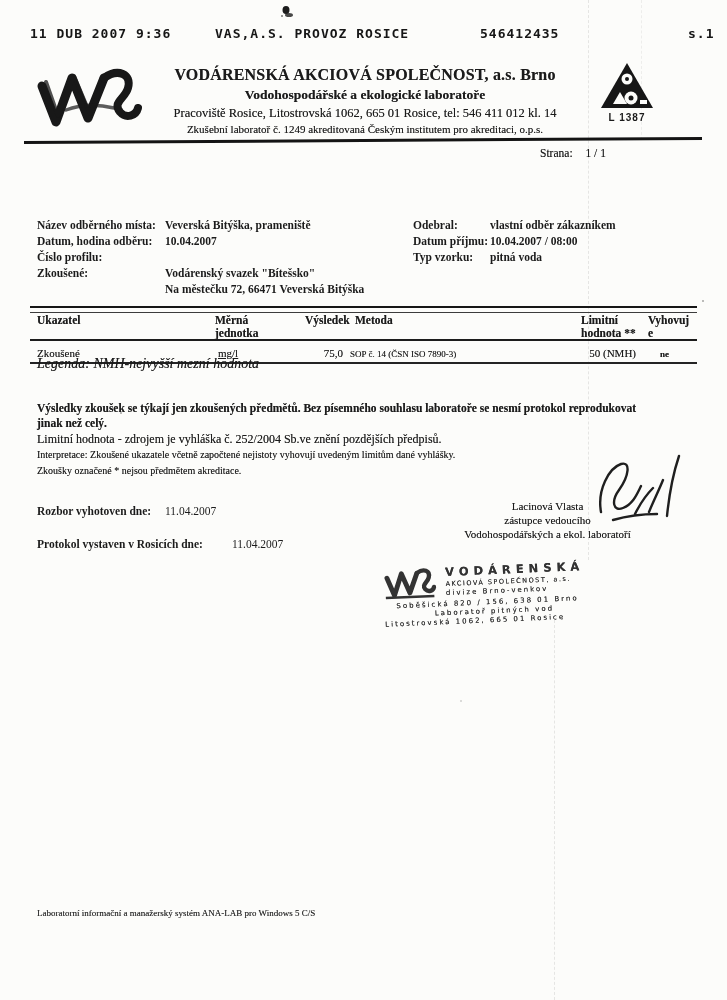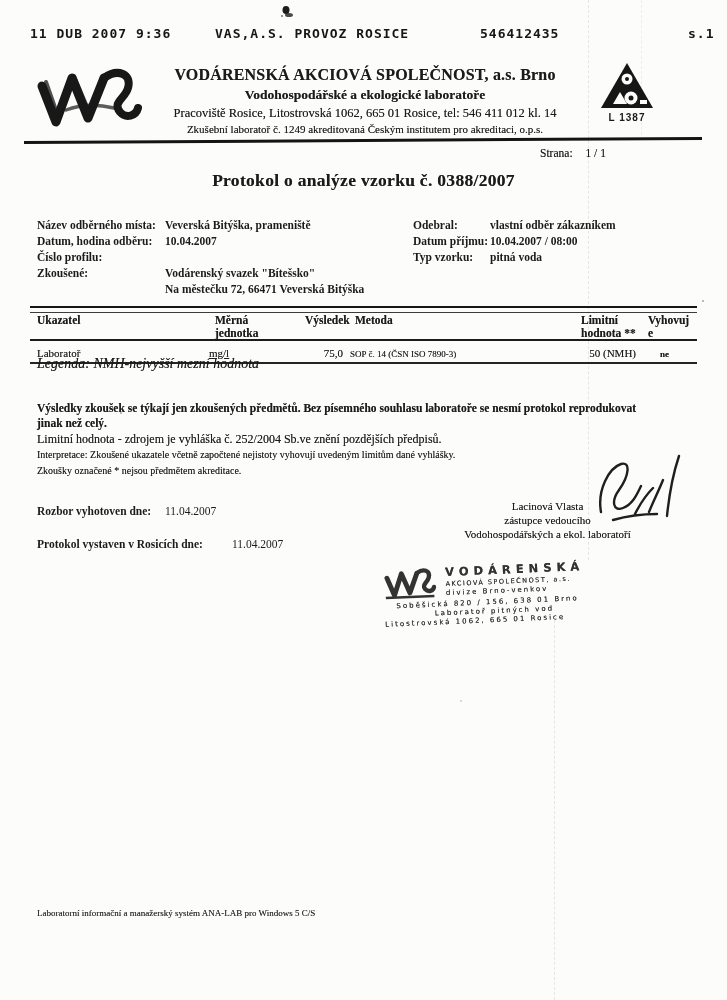--- a/index.html
+++ b/index.html
@@ -132,21 +132,20 @@
     <div class="lbl">L 1387</div>
   </div>
 
   <div class="thickrule"></div>
 
   <div class="strana serifblur">
     <span>Strana:</span>
     <b>1 / 1</b>
   </div>
 
-  <div class="doc-title serifblur">Protokol o analýze vzorku č. 0388/2007</div>
 
   <span class="inf-label" style="left:37px; top:219px;">Název odběrného místa:</span>
   <span class="inf-value" style="left:165px; top:219px;">Veverská Bitýška, prameniště</span>
   <span class="inf-label" style="left:37px; top:235px;">Datum, hodina odběru:</span>
   <span class="inf-value" style="left:165px; top:235px;">10.04.2007</span>
   <span class="inf-label" style="left:37px; top:251px;">Číslo profilu:</span>
   <span class="inf-value" style="left:165px; top:251px;"></span>
   <span class="inf-label" style="left:37px; top:267px;">Zkoušené:</span>
   <span class="inf-value" style="left:165px; top:267px;">Vodárenský svazek "Bítešsko"</span>
   <span class="inf-value" style="left:165px; top:283px;">Na městečku 72, 66471 Veverská Bitýška</span>
@@ -160,22 +159,22 @@
 
   <div class="tbl serifblur">
     <div class="topline"></div>
     <span class="hdr" style="left:7px;">Ukazatel</span>
     <span class="hdr" style="left:185px; width:62px;">Měrná jednotka</span>
     <span class="hdr" style="left:275px;">Výsledek</span>
     <span class="hdr" style="left:325px;">Metoda</span>
     <span class="hdr" style="left:551px; width:78px;">Limitní hodnota **</span>
     <span class="hdr wrap-narrow" style="left:618px; width:44px;">Vyhovuje</span>
     <div class="sepline"></div>
-    <span class="cel" style="left:7px;">Laboratoř</span>
-    <span class="cel" style="left:179px;text-decoration:underline;">mg/l</span>
+    <span class="cel" style="left:7px;">Zkoušené</span>
+    <span class="cel" style="left:188px;text-decoration:underline;">mg/l</span>
     <span class="cel" style="left:258px; width:55px; text-align:right;">75,0</span>
     <span class="cel" style="left:320px; top:43px; font-size:9px;">SOP č. 14 (ČSN ISO 7890-3)</span>
     <span class="cel" style="left:530px; width:76px; text-align:right;">50 (NMH)</span>
     <span class="cel" style="left:630px; top:43px; font-size:9px; font-weight:bold;">ne</span>
     <div class="botline"></div>
   </div>
 
   <div class="legend serifblur">Legenda: NMH-nejvyšší mezní hodnota</div>
 
   <div class="note-bold serifblur">Výsledky zkoušek se týkají jen zkoušených předmětů. Bez písemného souhlasu laboratoře se nesmí protokol reprodukovat jinak než celý.</div>

